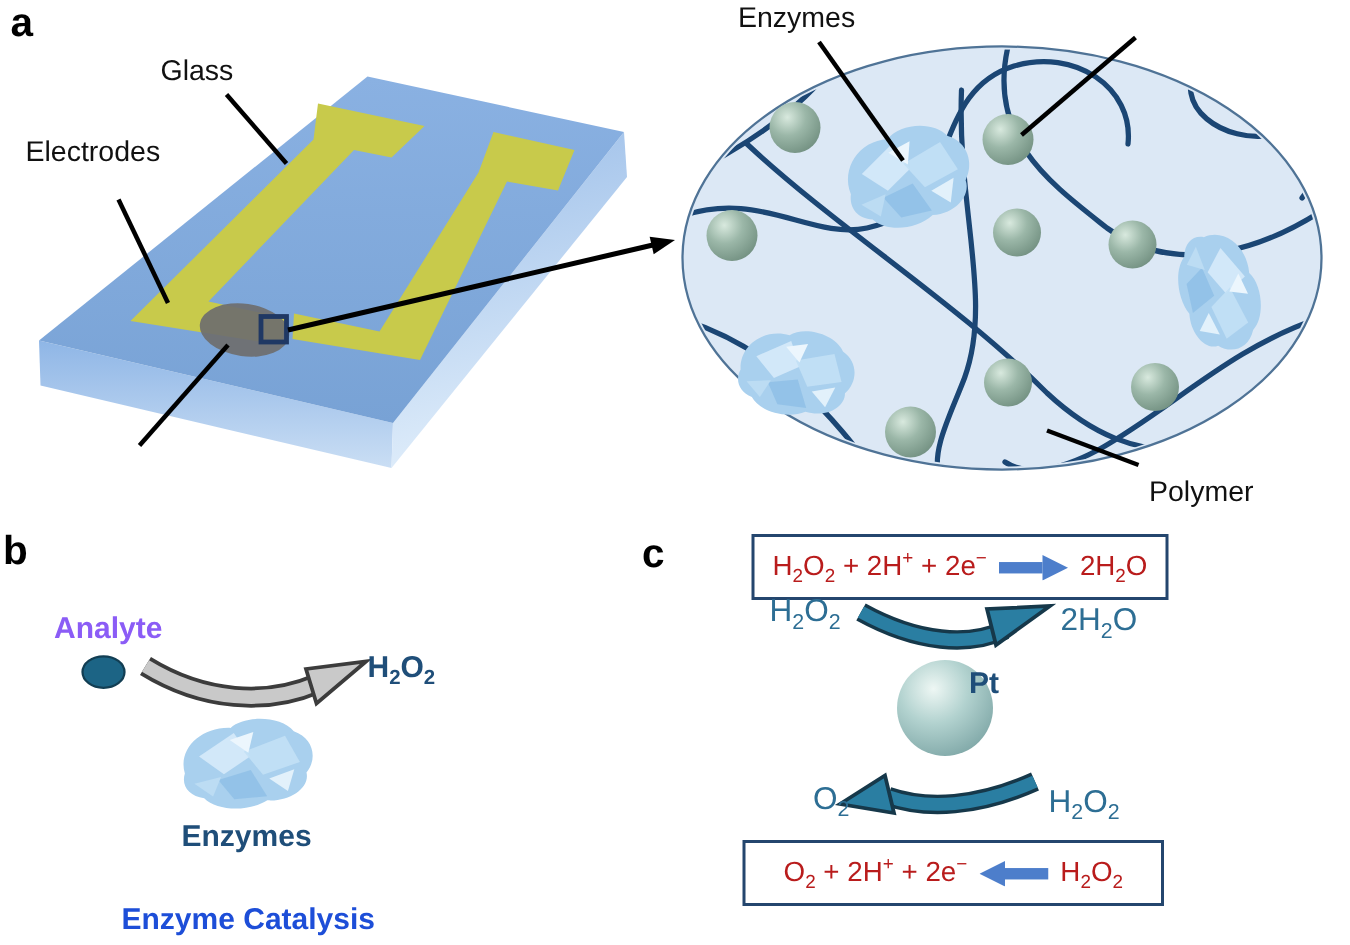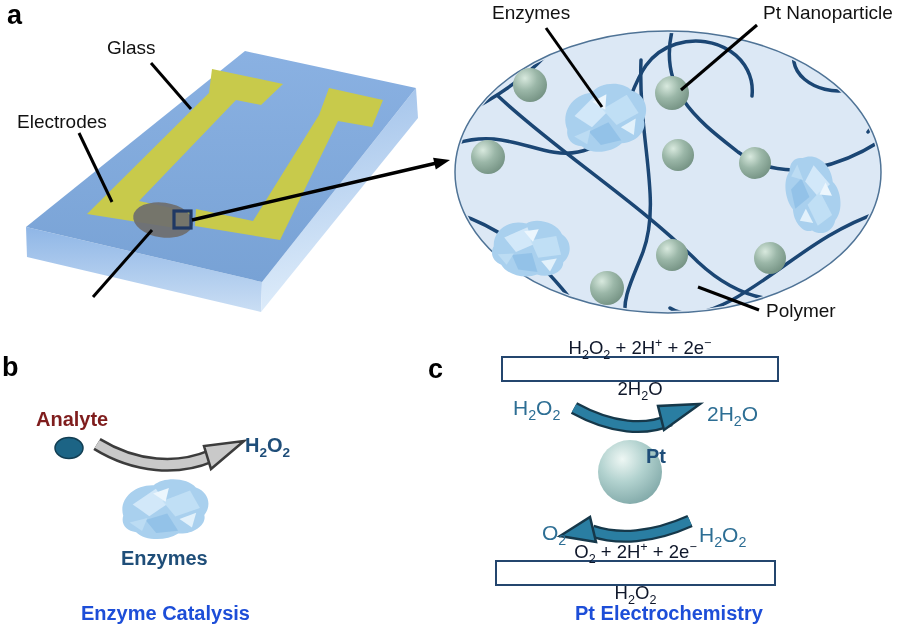--- a/index.html
+++ b/index.html
@@ -1,27 +1,27 @@
 <!DOCTYPE html>
 <html><head>
 <meta charset="utf-8">
 <style>
   html,body{margin:0;padding:0;background:#fff;}
   .stage{position:relative;width:900px;height:630px;background:#ffffff;overflow:hidden;
          font-family:"Liberation Sans","DejaVu Sans",sans-serif;color:#111;}
   .art{position:absolute;left:0;top:0;}
   .lbl{position:absolute;font-size:19px;line-height:1.1;color:#111;white-space:nowrap;}
   .panel-letter{position:absolute;font-size:27px;font-weight:bold;color:#000;}
-  .lbl-teal-bold{position:absolute;font-size:20px;font-weight:bold;color:#7f1d1d;white-space:nowrap;}
+  .lbl-teal-bold{position:absolute;font-size:20px;font-weight:bold;color:#8b5cf6;white-space:nowrap;}
   .lbl-navy-bold{position:absolute;font-size:20px;font-weight:bold;color:#1f4e79;white-space:nowrap;}
   .lbl-formula{position:absolute;font-size:21px;color:#2d6e94;white-space:nowrap;}
   .caption{position:absolute;font-size:20px;font-weight:bold;color:#1d4ed8;white-space:nowrap;}
-  .eq-box{position:absolute;height:26px;border:2.5px solid #24466e;background:#fff;
+  .eq-box{position:absolute;height:44px;border:2.5px solid #24466e;background:#fff;
           display:flex;align-items:center;justify-content:center;gap:8px;
-          font-size:18.5px;color:#0f172a;box-sizing:border-box;flex-direction:column;}
+          font-size:18.5px;color:#b91c1c;box-sizing:border-box;}
   .eq{white-space:nowrap;}
   sub{font-size:0.68em;}
   sup{font-size:0.68em;}
   .block-arrow{display:block;}
 </style>
 </head>
 <body>
 
 <div class="stage">
 
@@ -140,24 +140,23 @@
       <polygon points="560,536 590,517 596,542" fill="#2a7ea2" stroke="#16384a" stroke-width="2.5"></polygon>
     </g>
   </g>
 </svg>
 
 <div class="panel-letter" style="left:7px;top:0px">a</div>
 <div class="panel-letter" style="left:2px;top:352px">b</div>
 <div class="panel-letter" style="left:428px;top:354px">c</div>
 
 <div class="lbl" style="left:107px;top:38px">Glass</div>
-<div class="lbl" style="left:17px;top:112px">Electrodes</div>
+<div class="lbl" style="left:17px;top:92px">Electrodes</div>
 <div class="lbl" style="left:492px;top:3px">Enzymes</div>
-<div class="lbl" style="left:763px;top:3px">Pt Nanoparticle</div>
-<div class="lbl" style="left:766px;top:301px">Polymer</div>
+<div class="lbl" style="left:766px;top:319px">Polymer</div>
 
 <div class="lbl-teal-bold" style="left:36px;top:408px">Analyte</div>
 <div class="lbl-navy-bold" style="left:245px;top:434px">H<sub>2</sub>O<sub>2</sub></div>
 <div class="lbl-navy-bold" style="left:121px;top:547px">Enzymes</div>
 <div class="caption" style="left:81px;top:602px">Enzyme Catalysis</div>
 
 <div class="eq-box" style="left:501px;top:356px;width:278px">
   <span class="eq">H<sub>2</sub>O<sub>2</sub> + 2H<sup>+</sup> + 2e<sup>−</sup></span>
   <svg class="block-arrow" width="46" height="17" viewBox="0 0 46 17">
     <rect x="0" y="4.7" width="29" height="7.6" fill="#4d7ecb"></rect>
@@ -172,15 +171,14 @@
         <rect x="17" y="4.7" width="29" height="7.6" fill="#4d7ecb"></rect>
   </svg>
   <span class="eq">H<sub>2</sub>O<sub>2</sub></span>
 </div>
 
 <div class="lbl-formula" style="left:513px;top:396px">H<sub>2</sub>O<sub>2</sub></div>
 <div class="lbl-formula" style="left:707px;top:402px">2H<sub>2</sub>O</div>
 <div class="lbl-navy-bold" style="left:646px;top:445px">Pt</div>
 <div class="lbl-formula" style="left:542px;top:521px">O<sub>2</sub></div>
 <div class="lbl-formula" style="left:699px;top:523px">H<sub>2</sub>O<sub>2</sub></div>
-<div class="caption" style="left:575px;top:602px">Pt Electrochemistry</div>
 
 </div>
 
 </body></html>

